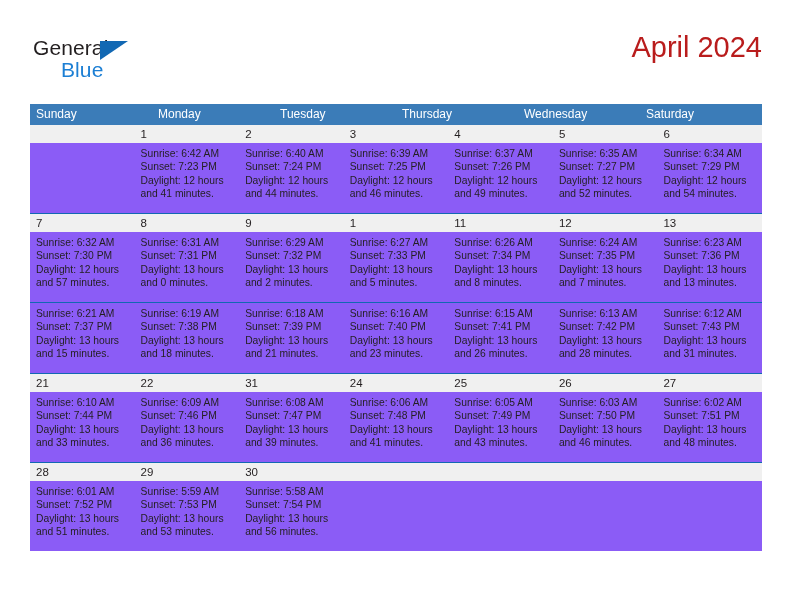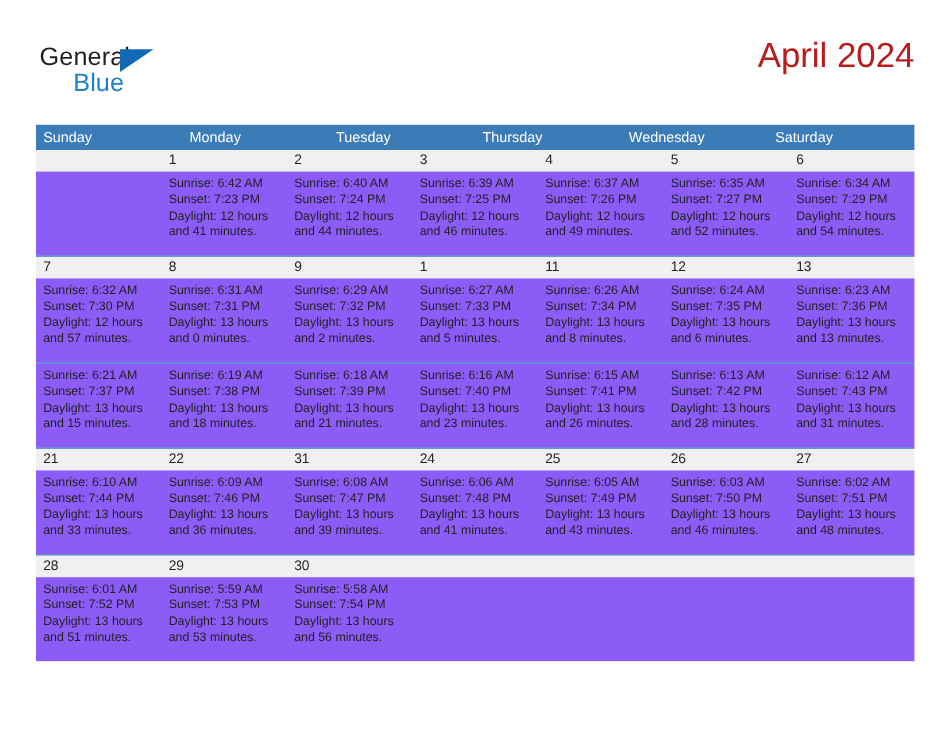--- a/index.html
+++ b/index.html
@@ -260,21 +260,21 @@
             <div class="cell">
               <div class="line">Sunrise: 6:26 AM</div>
               <div class="line">Sunset: 7:34 PM</div>
               <div class="line">Daylight: 13 hours</div>
               <div class="line">and 8 minutes.</div>
             </div>
             <div class="cell">
               <div class="line">Sunrise: 6:24 AM</div>
               <div class="line">Sunset: 7:35 PM</div>
               <div class="line">Daylight: 13 hours</div>
-              <div class="line">and 6 minutes.</div>
+              <div class="line">and 7 minutes.</div>
             </div>
             <div class="cell">
               <div class="line">Sunrise: 6:23 AM</div>
               <div class="line">Sunset: 7:36 PM</div>
               <div class="line">Daylight: 13 hours</div>
               <div class="line">and 13 minutes.</div>
             </div>
           </div>
         </div>
         <div class="week">

